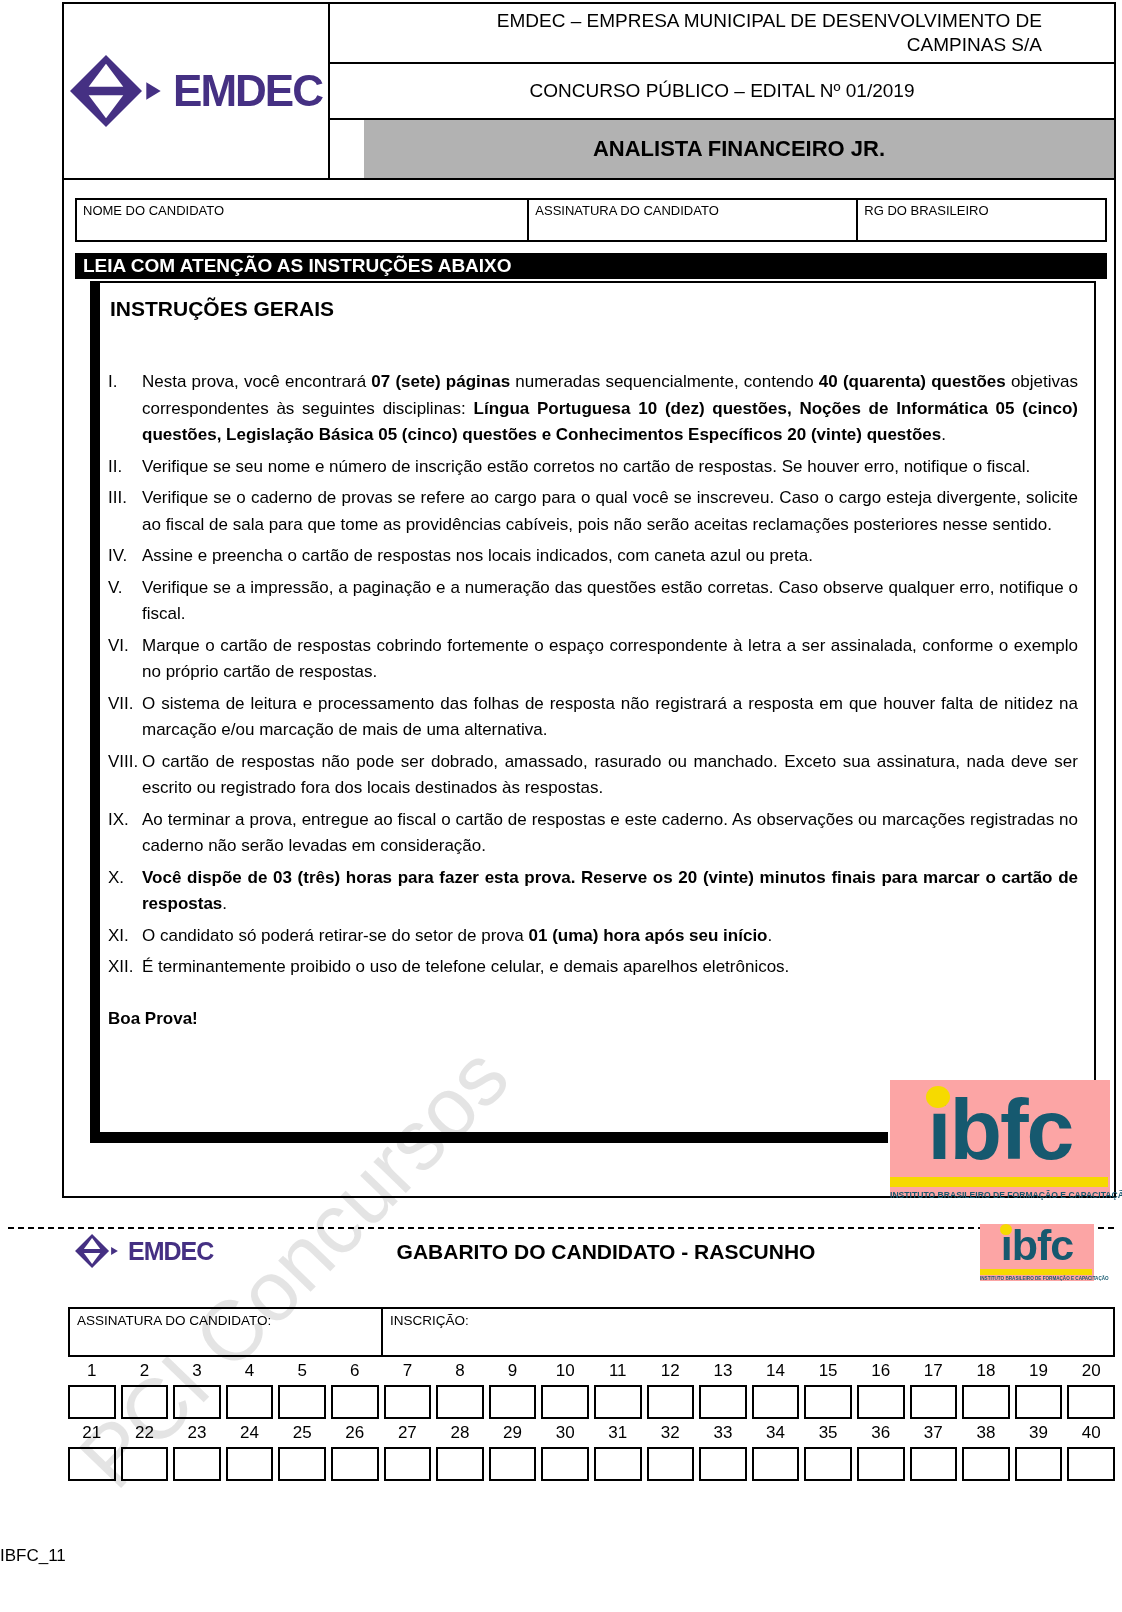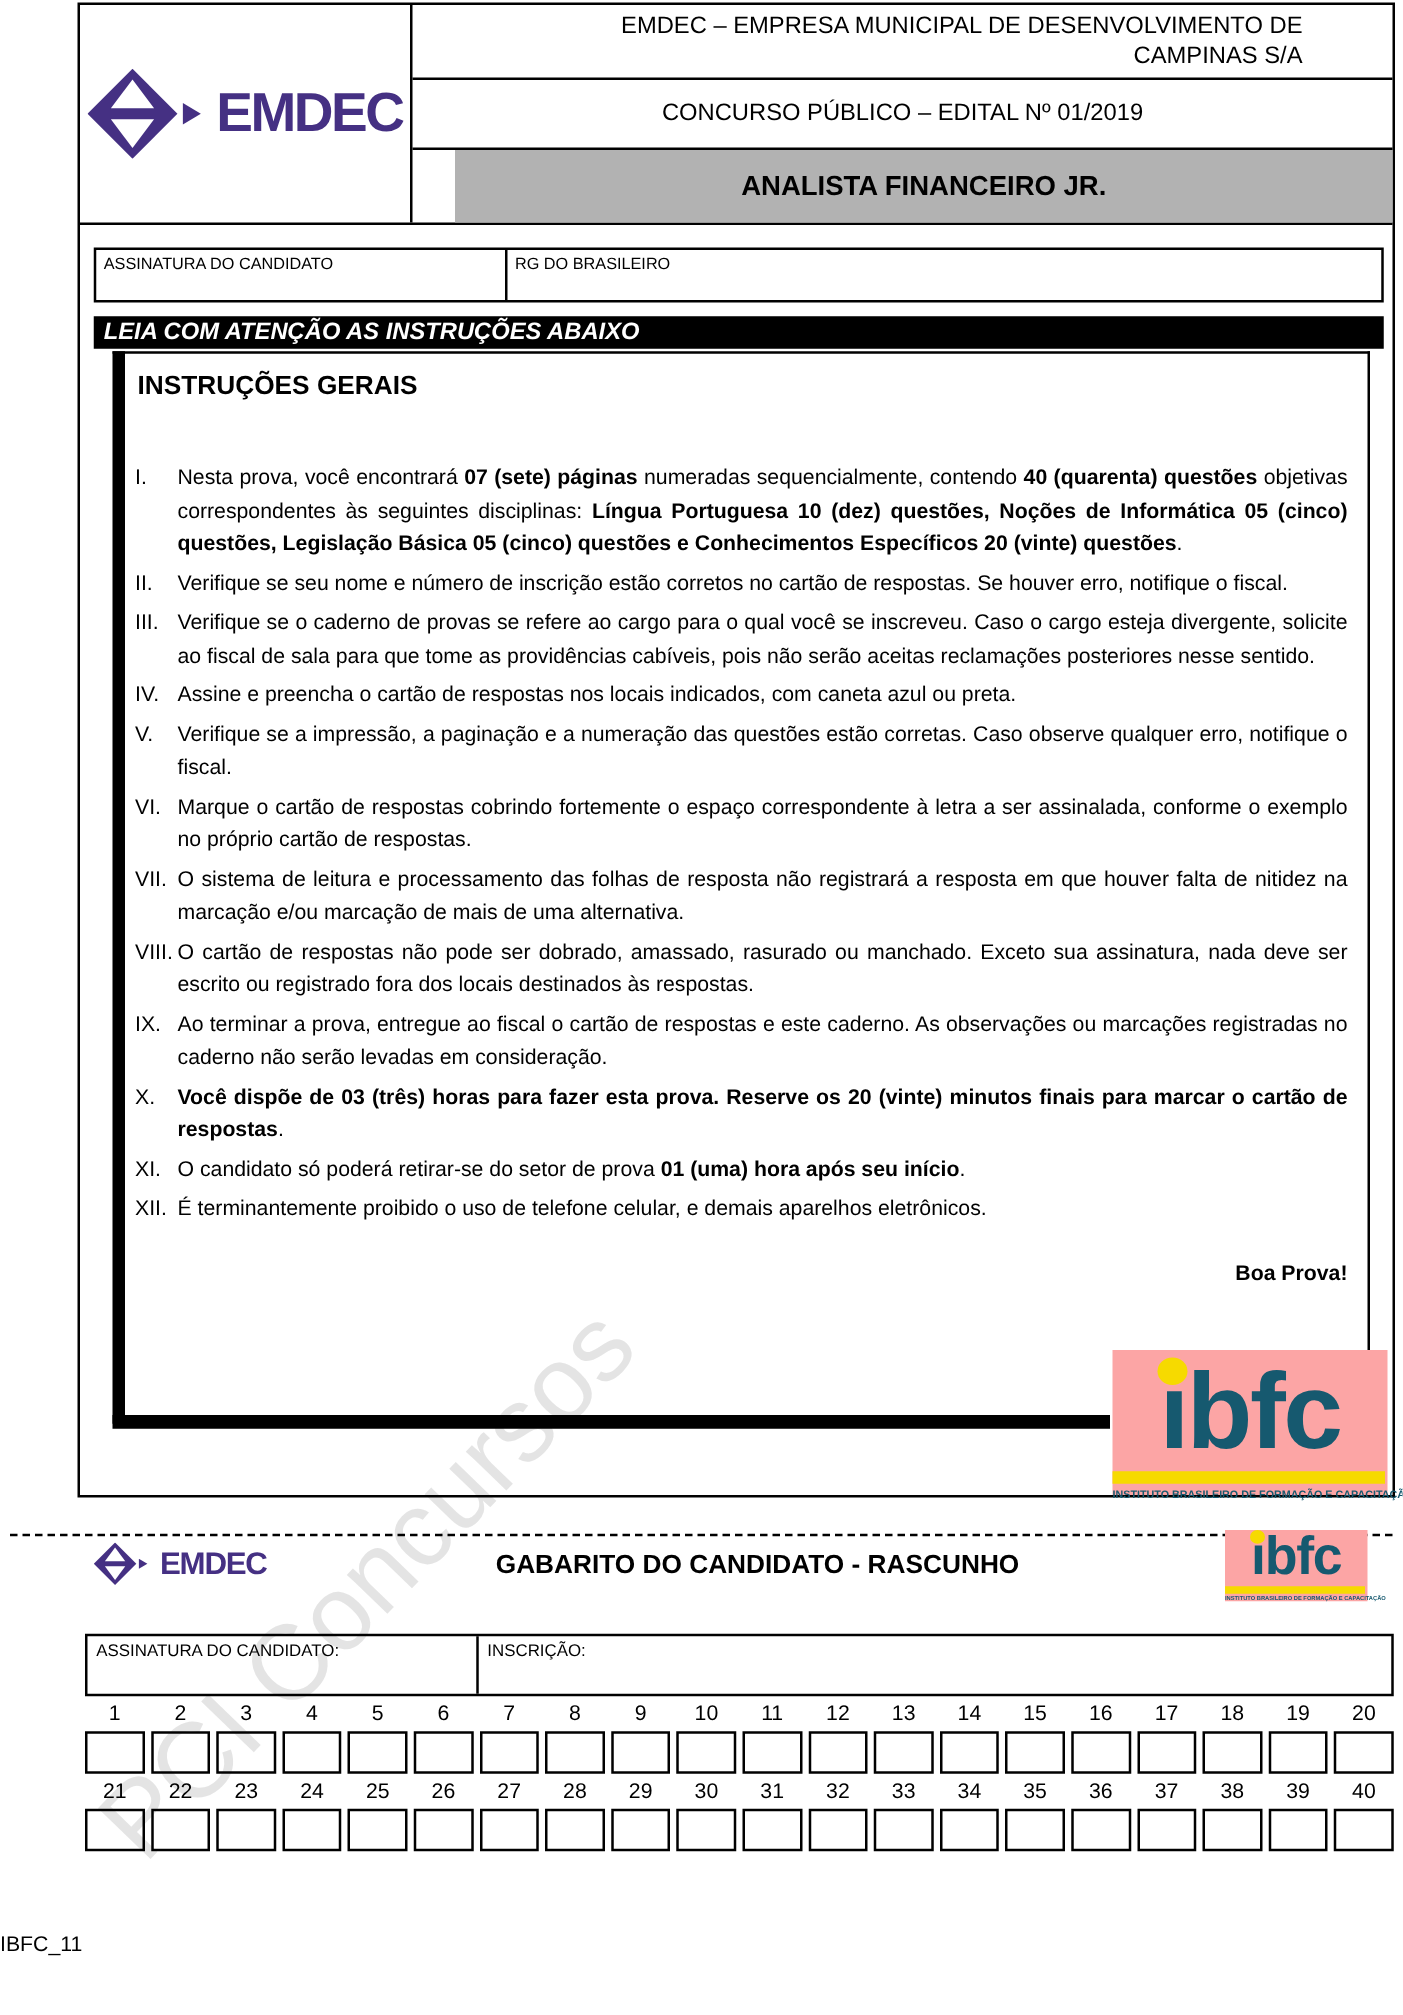--- a/index.html
+++ b/index.html
@@ -31,33 +31,33 @@
   .emdec-logo.small svg{width:45px; height:34px;}
 
   
   .cand{position:absolute; left:11px; top:194px; width:1032px; height:44px; border:2px solid #000; display:flex;}
   .cand .cell{padding:3px 6px; font-size:13px;}
   .cand .c1{width:44%; border-right:2px solid #000;}
   .cand .c2{width:32%; border-right:2px solid #000;}
   .cand .c3{width:24%;}
 
   .attn{position:absolute; left:11px; top:249px; width:1032px; height:26px; background:#000; color:#fff;
-    font-weight:bold; font-size:19px; line-height:26px; padding-left:8px;font-style:italic;}
+    font-weight:bold; font-size:19px; line-height:26px; padding-left:8px;}
 
   
   .instr{position:absolute; left:26px; top:277px; width:1006px; height:858px;
     border-top:2px solid #000; border-right:2px solid #000; border-left:10px solid #000;
     padding:14px 16px 0 8px;}
   .instr-title{font-size:21px; font-weight:bold; margin-left:2px;}
   .inst-list{margin-top:48px;}
   .inst-item{display:flex; font-size:17px; line-height:26.5px; margin-bottom:5px;}
   .inst-num{width:34px; flex-shrink:0;}
   .inst-text{flex:1; text-align:justify;}
   .inst-text .b{font-weight:bold;}
-  .closing{margin-top:28px; text-align:right; font-weight:bold; font-size:17px;}
+  .closing{margin-top:28px; text-align:left; font-weight:bold; font-size:17px;}
   .instr-bottom-bar{position:absolute; left:26px; top:1128px; width:798px; height:11px; background:#000;}
 
   
   .ibfc{background:#fca5a5; text-align:center;}
   .ibfc .word{position:relative; display:inline-block; font-weight:bold; color:var(--teal); letter-spacing:-2px; line-height:1;}
   .ibfc .dot{position:absolute; background:var(--yellow); border-radius:50%;}
   .ibfc .bar{background:var(--yellow);}
   .ibfc .cap{font-weight:bold; color:var(--teal); white-space:nowrap;}
   .ibfc-big{position:absolute; left:826px; top:1076px; width:220px; height:116px; padding-top:6px;}
   .ibfc-big .word{font-size:86px;}
@@ -113,20 +113,23 @@
       <div class="hrow2">
         <span>CONCURSO PÚBLICO – EDITAL Nº 01/2019</span>
       </div>
       <div class="hrow3">
         <span>ANALISTA FINANCEIRO JR.</span>
       </div>
     </div>
   </div>
 
   <div class="cand">
+    <div class="cell c1">
+      <span>NOME DO CANDIDATO</span>
+    </div>
     <div class="cell c2">
       <span>ASSINATURA DO CANDIDATO</span>
     </div>
     <div class="cell c3">
       <span>RG DO BRASILEIRO</span>
     </div>
   </div>
 
   <div class="attn">LEIA COM ATENÇÃO AS INSTRUÇÕES ABAIXO</div>
 

